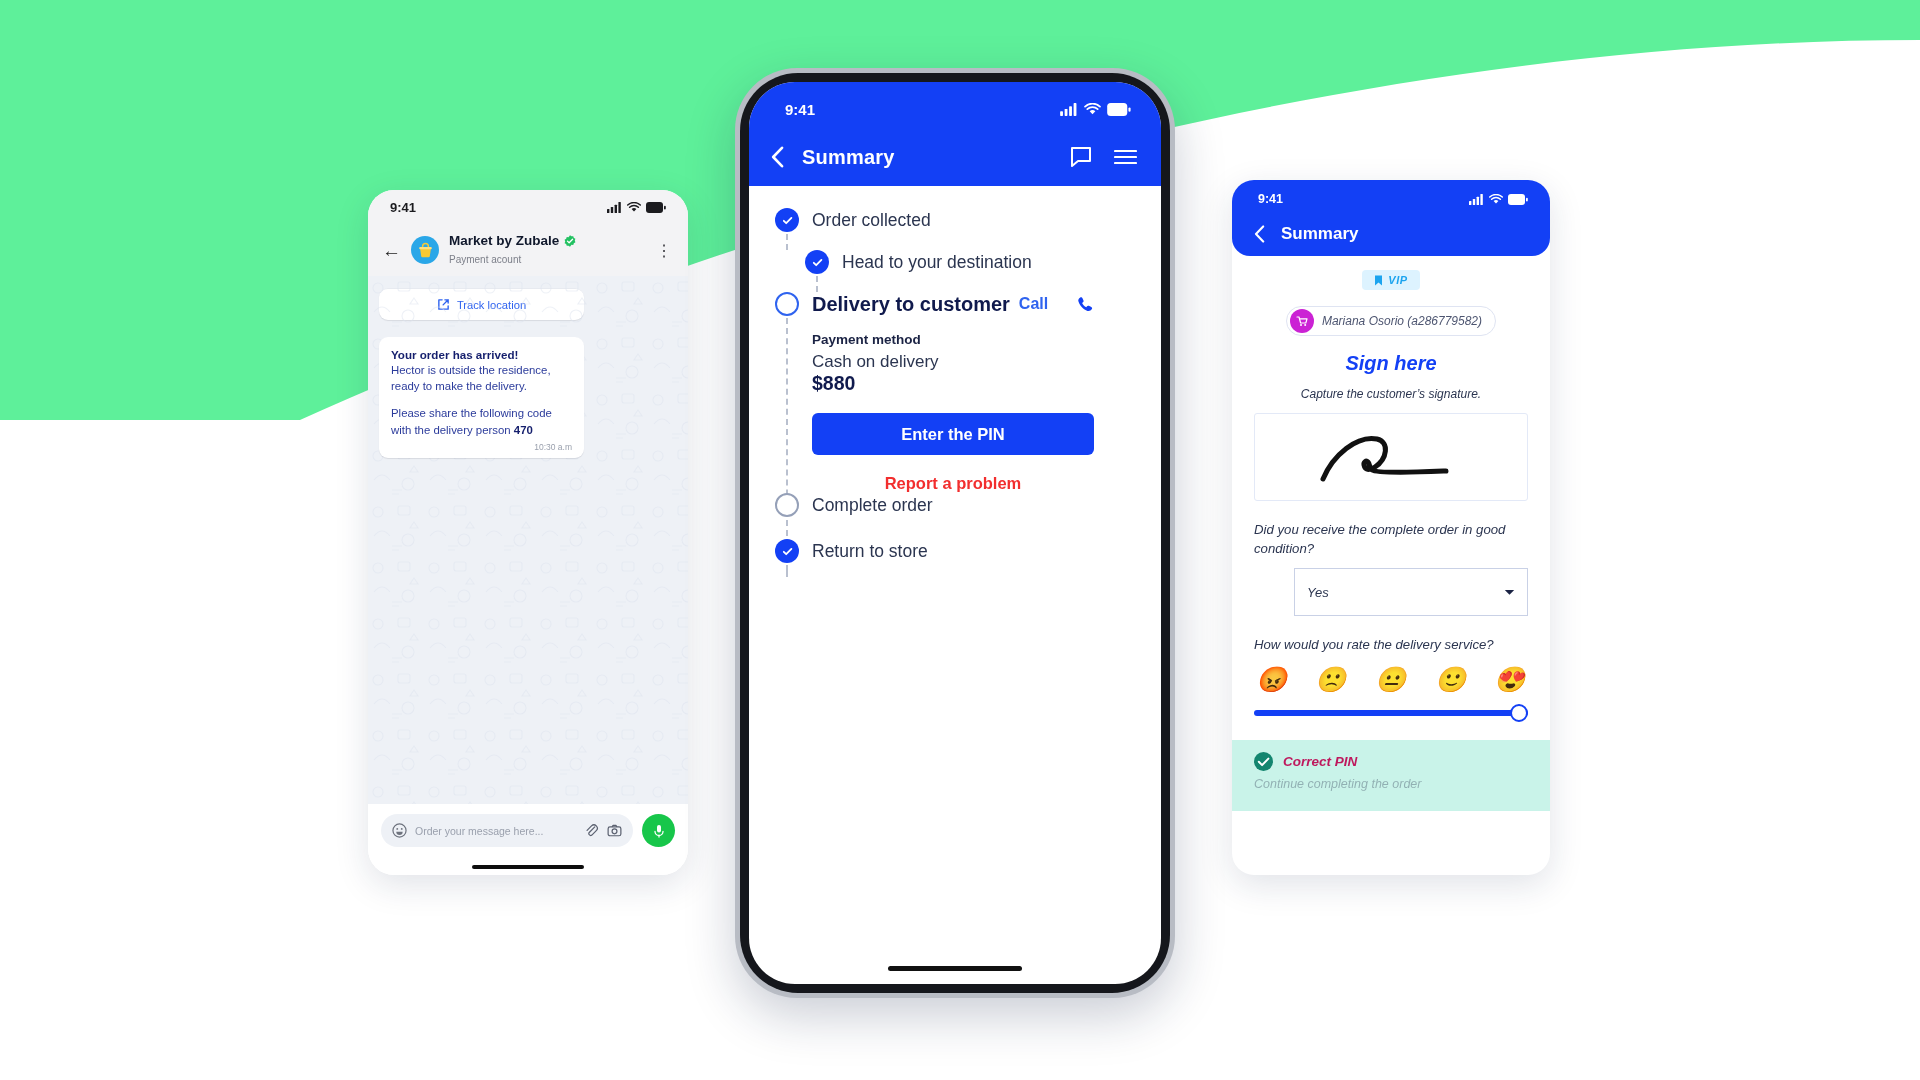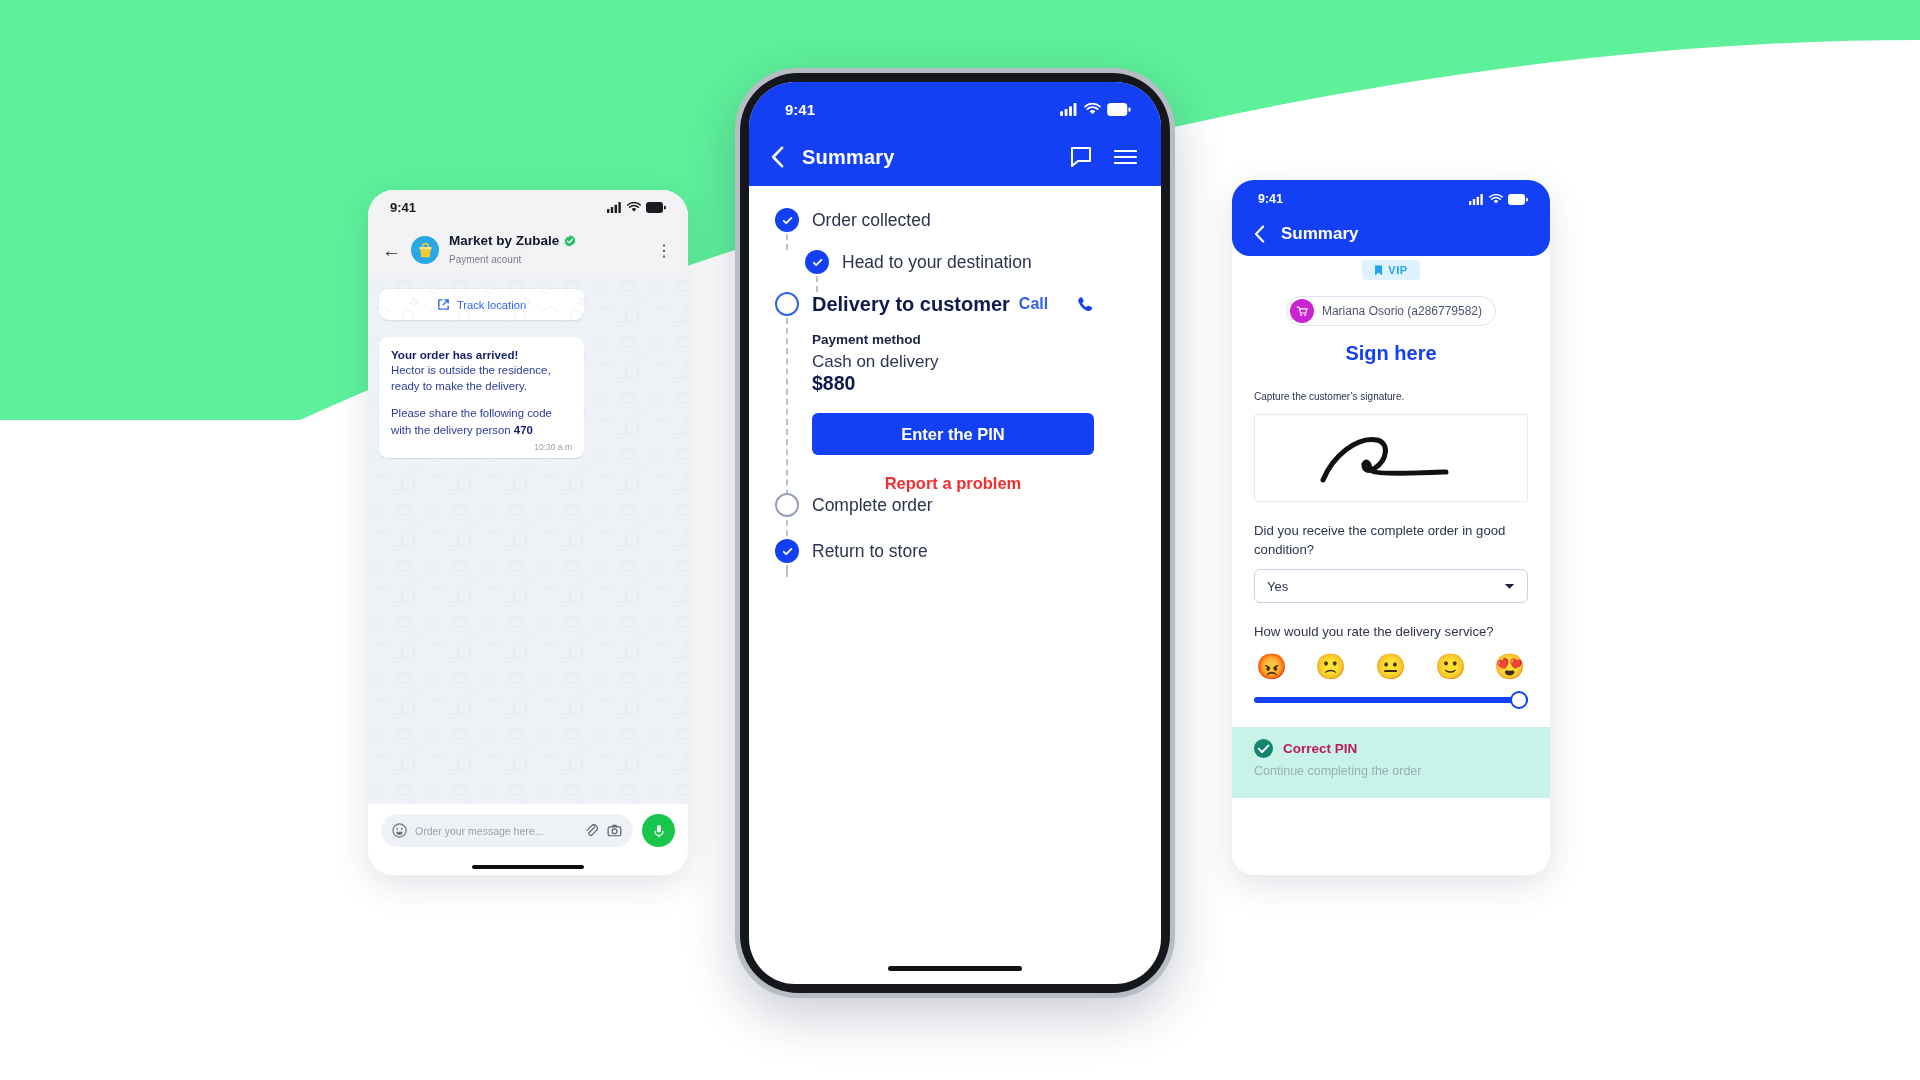--- a/index.html
+++ b/index.html
@@ -180,48 +180,49 @@
     box-shadow: 0 10px 34px rgba(25,35,80,0.13);
   }
   .r-top { background: #1340f5; color: #fff; border-radius: 0 0 18px 18px; }
   .r-status {
     height: 32px; display: flex; align-items: center; justify-content: space-between;
     padding: 6px 22px 0 26px; font-size: 12.5px; font-weight: 600;
   }
   .r-status-right { display: flex; align-items: center; gap: 5px; }
   .r-header { height: 44px; display: flex; align-items: center; gap: 16px; padding: 0 22px; }
   .r-title { font-size: 17px; font-weight: 700; }
-  .r-body { padding: 4px 22px 0 22px; }
+  .r-body { padding: 14px 22px 0 22px; font-style: italic; }
   .vip {
     margin: 0 auto; width: 58px; height: 20px; background: #ddf3ff;
     border-radius: 4px; display: flex; align-items: center; justify-content: center; gap: 5px;
     color: #1ca4ef; font-size: 11px; font-weight: 700; letter-spacing: .6px;
   }
   .cust {
     margin: 16px auto 0 auto; height: 30px; border: 1px solid #dfe4f2;
     border-radius: 16px; display: inline-flex; align-items: center; gap: 8px;
     padding: 0 13px 0 3px;
   }
   .cust-wrap { display: flex; justify-content: center; }
   .cust-av {
     width: 24px; height: 24px; border-radius: 50%; background: #cb22d4;
     display: flex; align-items: center; justify-content: center; flex: 0 0 auto;
   }
   .cust-name { font-size: 12px; color: #4d5570; }
   .sign-title { text-align: center; font-size: 20px; font-weight: 700; color: #1340f5; margin-top: 16px; }
-  .sign-sub { font-size: 10px; color: #2b3550; margin-top: 26px; }
+  .sign-sub { text-align: center; font-size: 12px; color: #2b3550; margin-top: 12px; }
   .sign-box {
     margin-top: 12px; height: 88px; border: 1px solid #e3e9f7; border-radius: 3px;
     background: #fff; display: flex; align-items: center; justify-content: center;
   }
   .q-label { font-size: 13.2px; color: #2b3550; line-height: 1.45; margin-top: 19px; }
   .select {
-    margin-top: 10px; height: 34px; border: 1px solid #c9d1e6; border-radius: 6px;
+    margin-top: 10px; height: 48px; border: 1px solid #c9d1e6; border-radius: 0;
     display: flex; align-items: center; justify-content: space-between; padding: 0 12px;
     background: #fff;
+    margin-left: 40px;
   }
   .select span { font-size: 13px; color: #2b3550; }
   .emoji-row { display: flex; justify-content: space-between; margin-top: 13px; padding: 0 2px; }
   .emoji { font-size: 25px; line-height: 1; }
   .slider { position: relative; margin-top: 12px; height: 18px; }
   .slider-track {
     position: absolute; left: 0; right: 0; top: 6px; height: 6px;
     background: #1340f5; border-radius: 4px;
   }
   .slider-knob {

